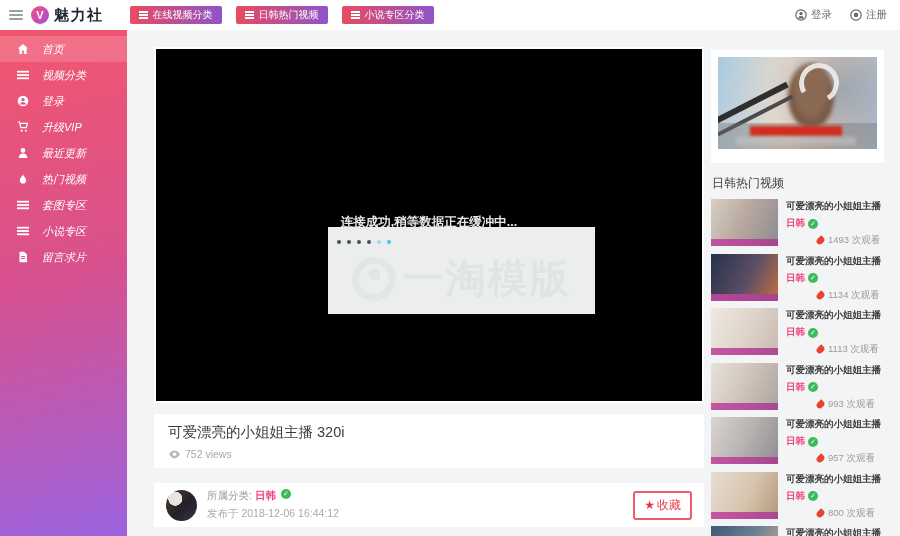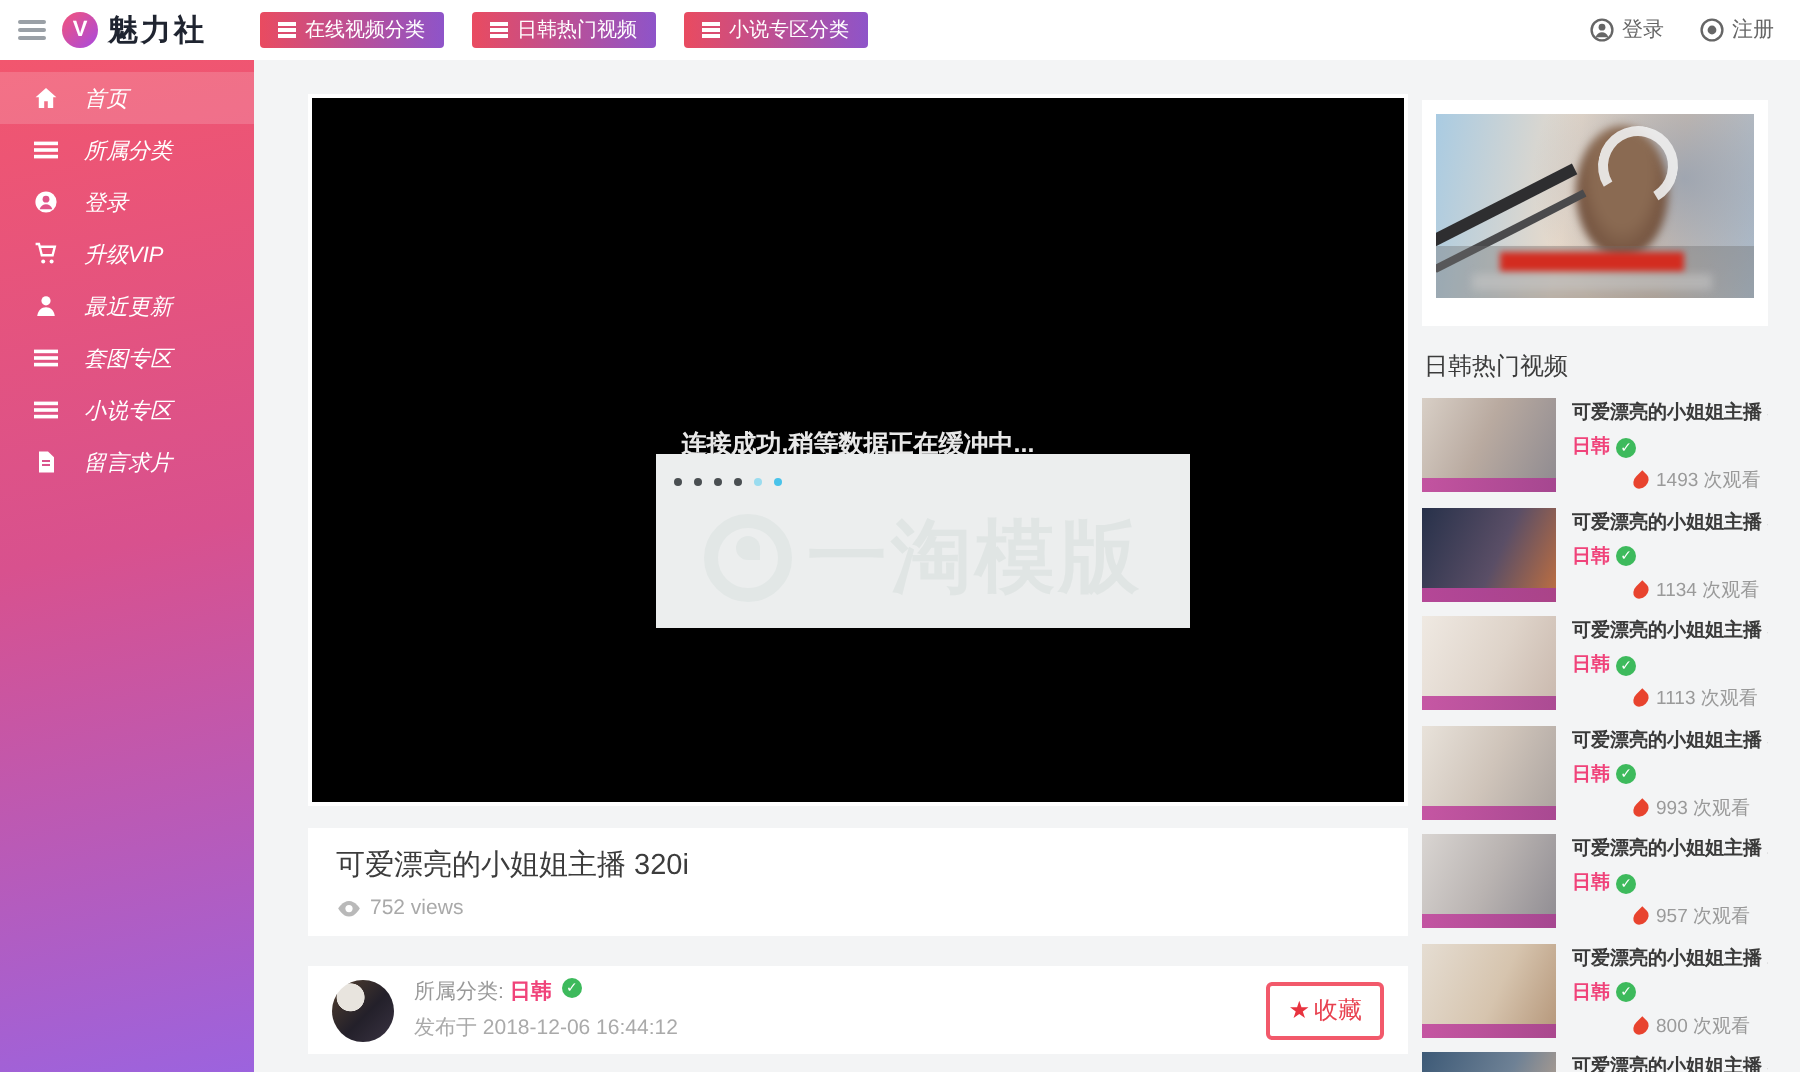--- a/index.html
+++ b/index.html
@@ -179,21 +179,21 @@
           <path d="M6 1L.8 5.6h1.6V11h2.7V7.6h1.8V11h2.7V5.6h1.6z"></path>
         </svg>
       <span>首页</span>
     </li>
     <li class="side-item">
       <svg width="12" height="12" viewBox="0 0 12 12" fill="#fff">
           <rect y="1.8" width="12" height="1.8"></rect>
           <rect y="5.1" width="12" height="1.8"></rect>
           <rect y="8.4" width="12" height="1.8"></rect>
         </svg>
-      <span>所属分类</span>
+      <span>视频分类</span>
     </li>
     <li class="side-item">
       <svg width="12" height="12" viewBox="0 0 12 12">
           <circle cx="6" cy="6" r="5.3" fill="#fff"></circle>
           <circle cx="6" cy="4.6" r="1.7" fill="#e0558a"></circle>
           <path d="M2.8 9.6c.6-1.7 1.8-2.5 3.2-2.5s2.6.8 3.2 2.5" fill="#e0558a"></path>
         </svg>
       <span>登录</span>
     </li>
     <li class="side-item">
@@ -203,20 +203,26 @@
           <circle cx="8.8" cy="9.8" r="1" fill="#fff" stroke="none"></circle>
         </svg>
       <span>升级VIP</span>
     </li>
     <li class="side-item">
       <svg width="12" height="12" viewBox="0 0 12 12" fill="#fff">
           <circle cx="6" cy="3.4" r="2.3"></circle>
           <path d="M1.6 11c.4-2.9 2.1-4.4 4.4-4.4s4 1.5 4.4 4.4z"></path>
         </svg>
       <span>最近更新</span>
+    </li>
+    <li class="side-item">
+      <svg width="12" height="12" viewBox="0 0 12 12" fill="#fff">
+          <path d="M6 .8C6.2 3 2.9 4.6 2.9 7.4a3.1 3.1 0 006.2 0C9.1 4.6 5.8 3 6 .8z"></path>
+        </svg>
+      <span>热门视频</span>
     </li>
     <li class="side-item">
       <svg width="12" height="12" viewBox="0 0 12 12" fill="#fff">
           <rect y="1.8" width="12" height="1.8"></rect>
           <rect y="5.1" width="12" height="1.8"></rect>
           <rect y="8.4" width="12" height="1.8"></rect>
         </svg>
       <span>套图专区</span>
     </li>
     <li class="side-item">

